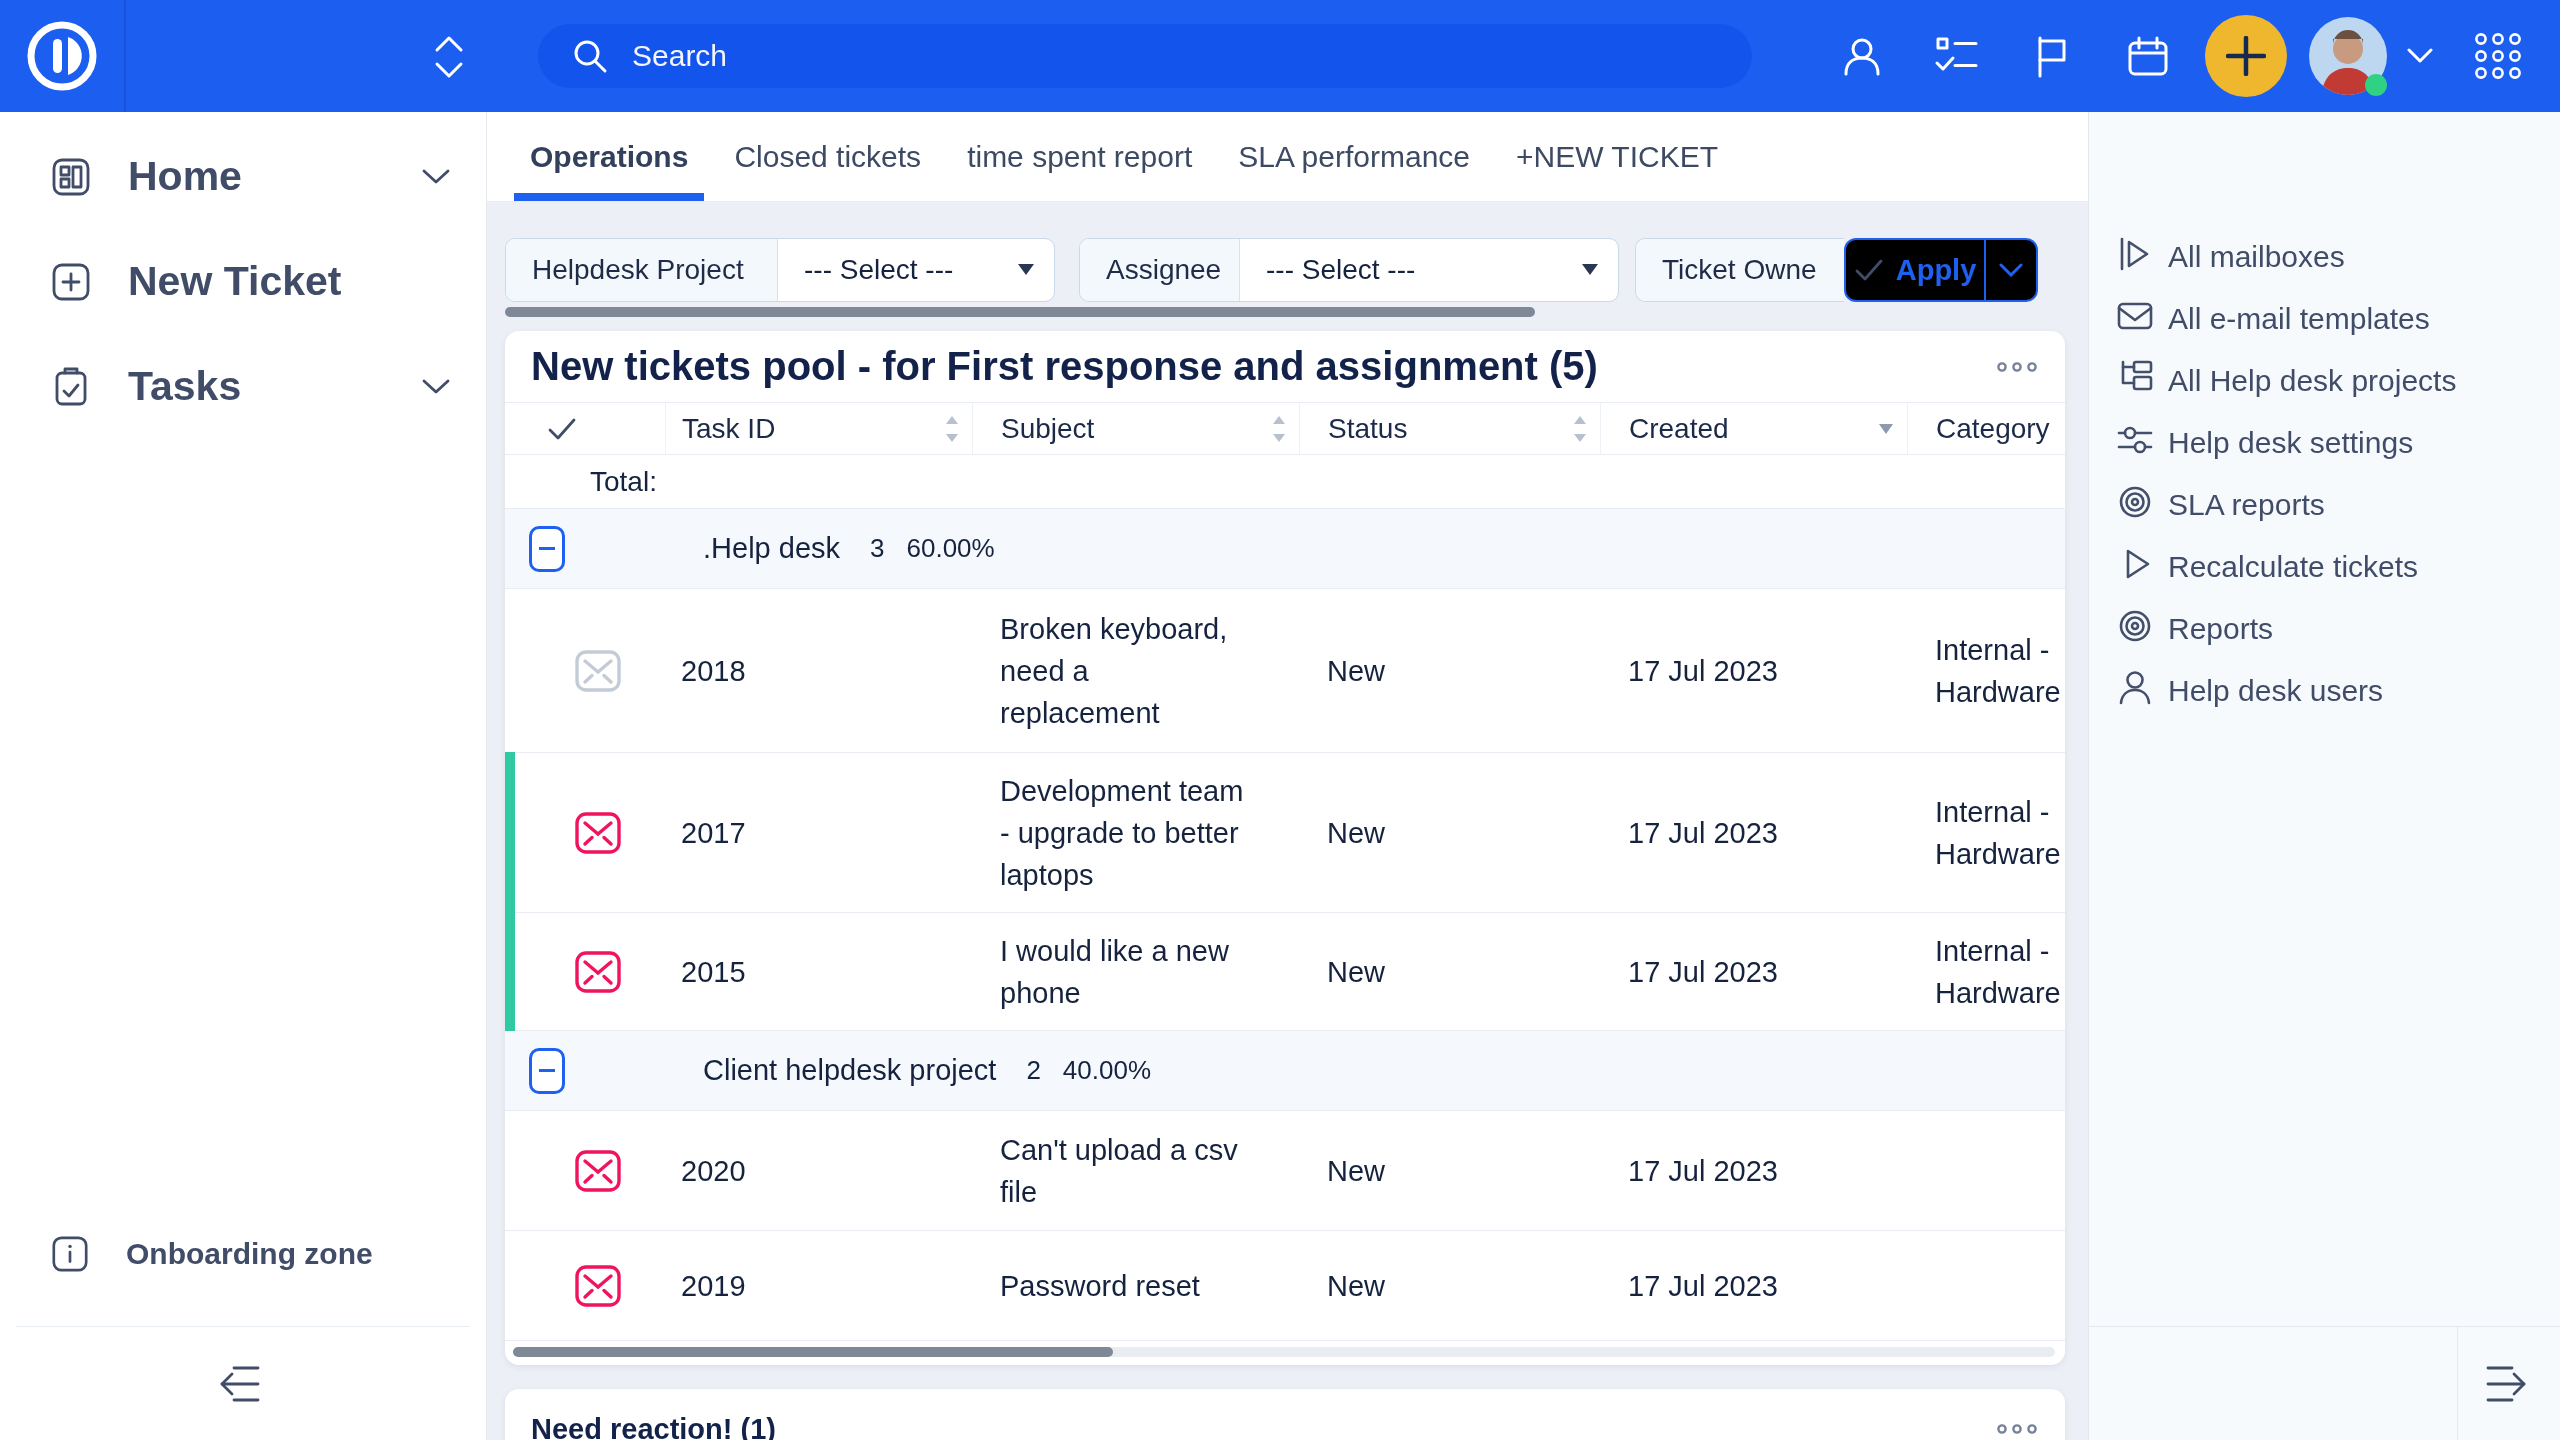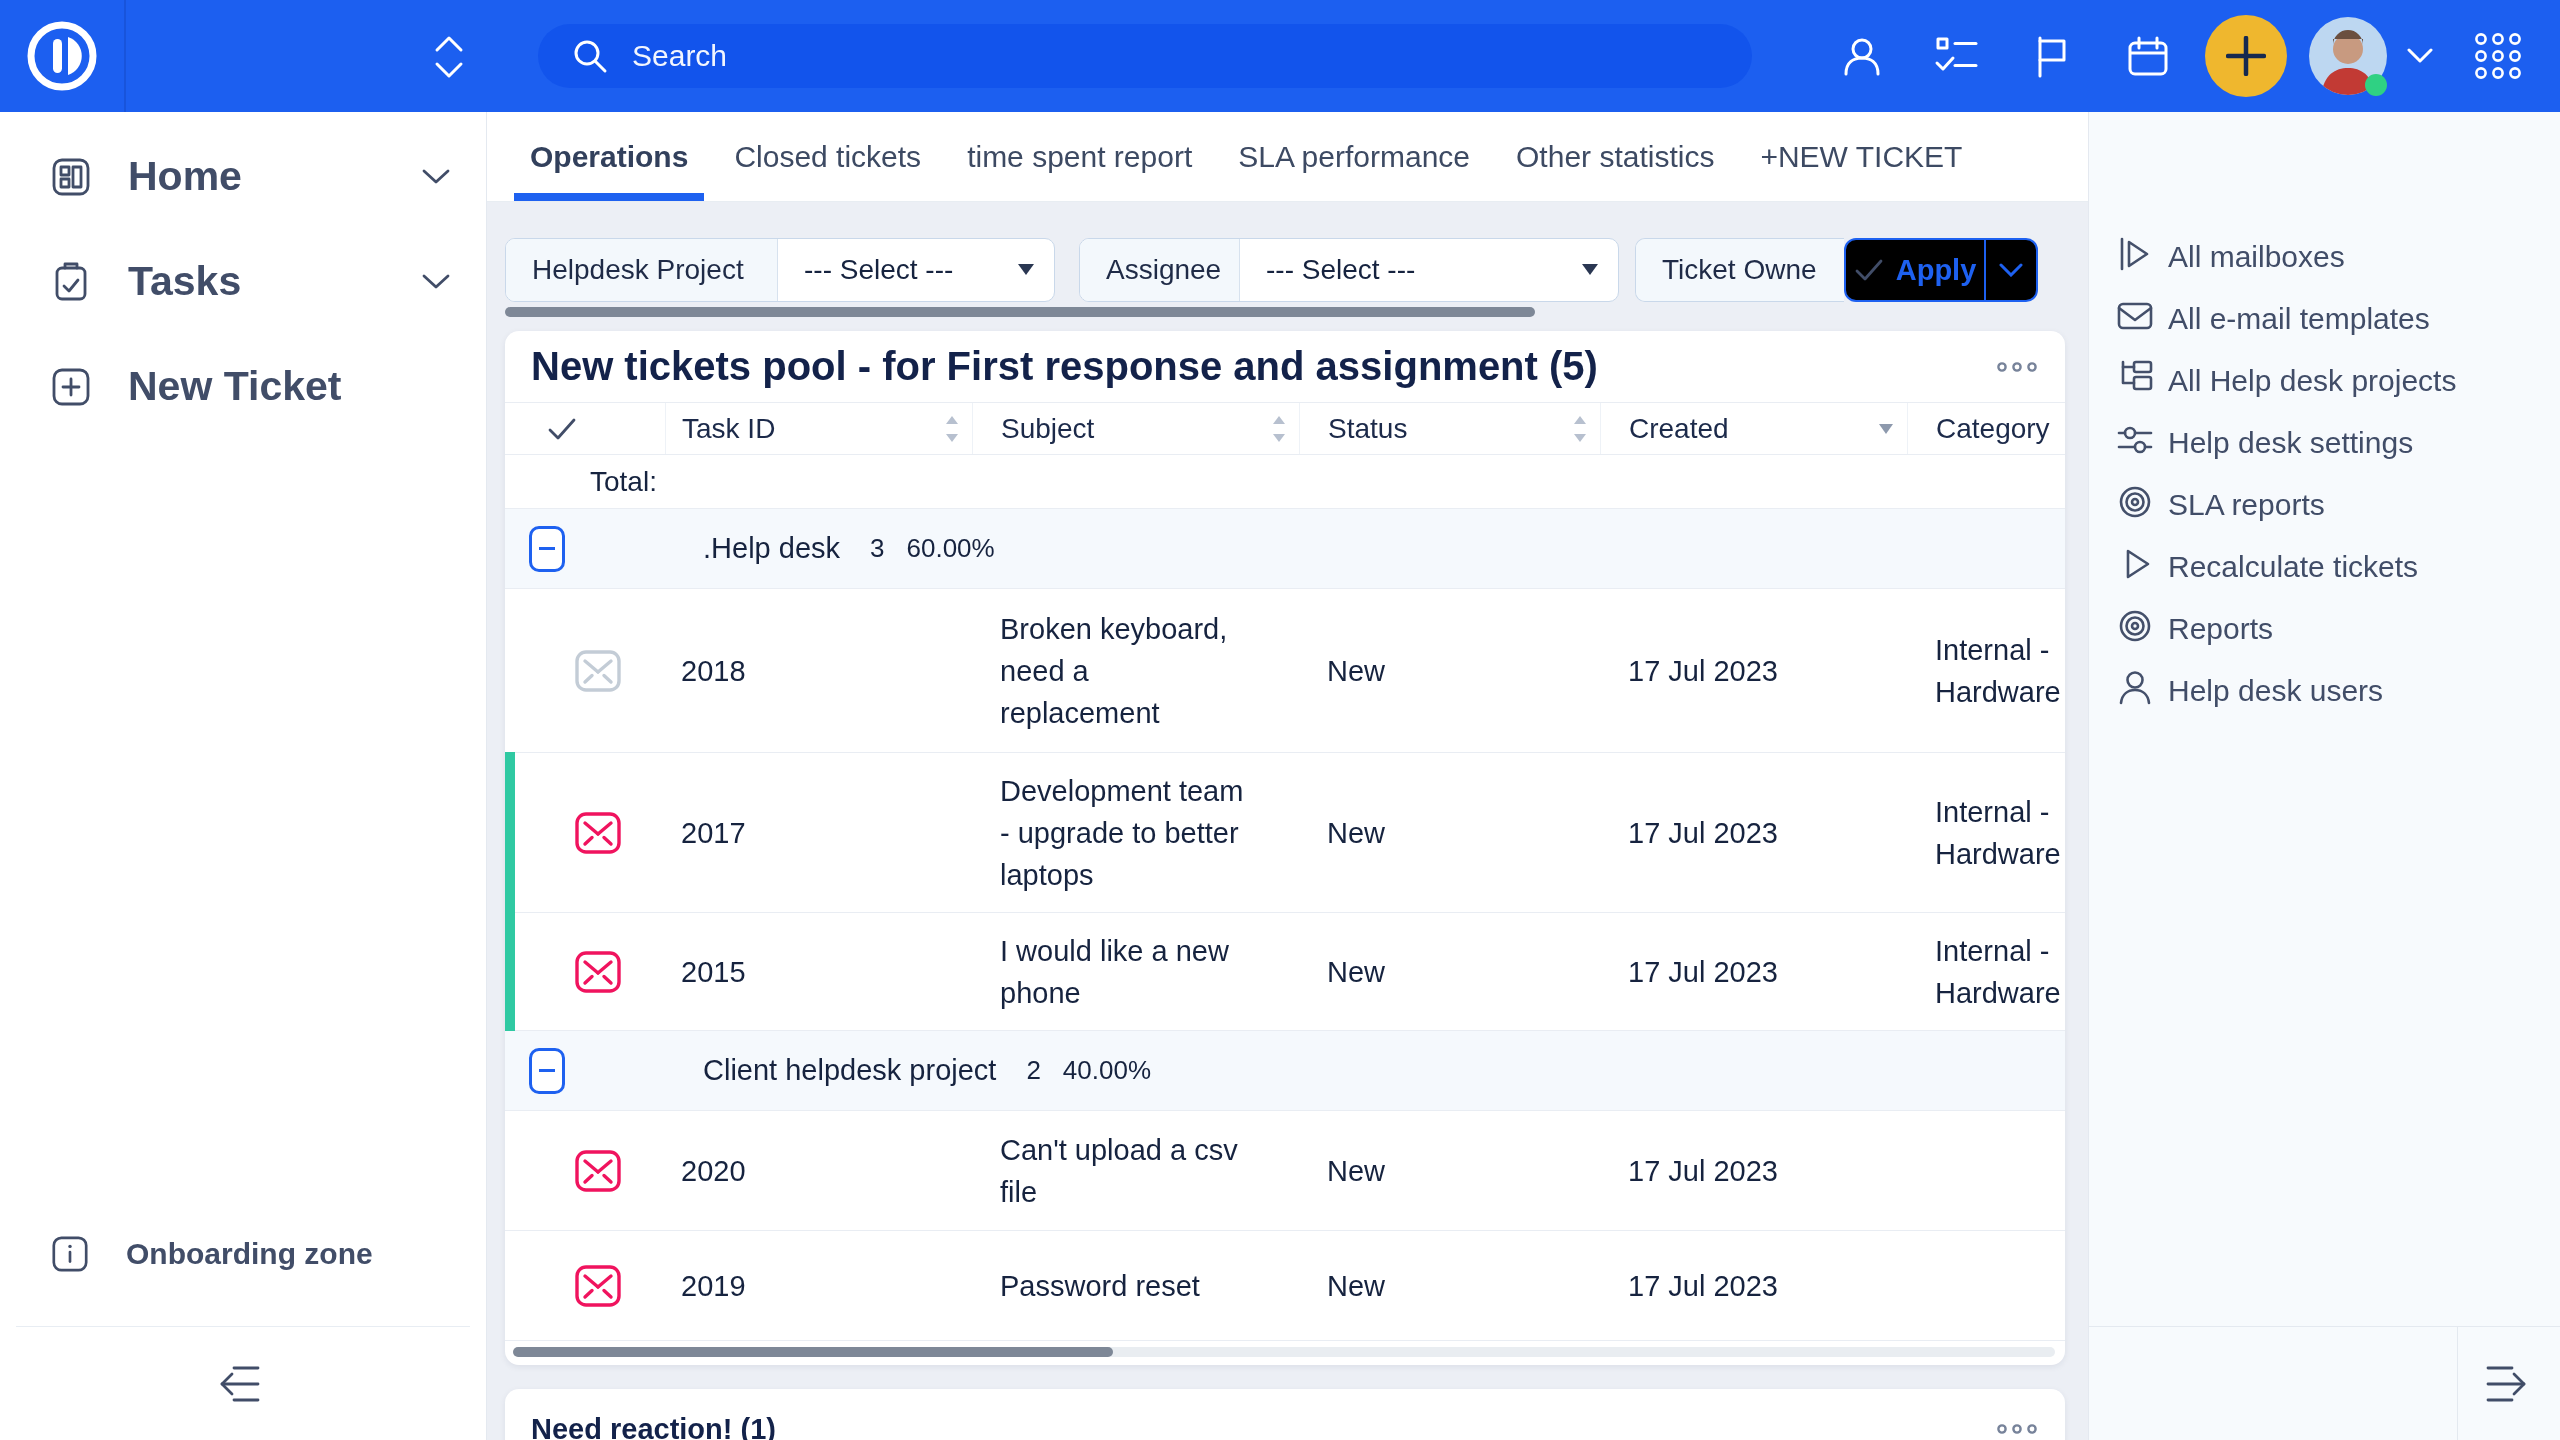--- a/index.html
+++ b/index.html
@@ -209,42 +209,42 @@
       <span class="lbl">Home</span>
       <span>
         <svg class="svgs" width="28" height="16" viewBox="0 0 28 16">
             <path d="M2 2 L14 13 L26 2"></path>
           </svg>
       </span>
     </div>
     <div class="lsb-item">
       <span>
         <svg class="svgs" width="42" height="42" viewBox="0 0 42 42">
+          <rect x="4" y="4" width="34" height="34" rx="8"></rect>
+          <path d="M21 13 L21 29"></path>
+            <path d="M13 21 L29 21"></path>
+        </svg>
+      </span>
+      <span class="lbl">New Ticket</span>
+    </div>
+    <div class="lsb-item">
+      <span>
+        <svg class="svgs" width="42" height="42" viewBox="0 0 42 42">
           <rect x="7" y="7" width="28" height="31" rx="5"></rect>
           <path d="M15 7 L15 3 L27 3 L27 7"></path>
           <path d="M14 25 L19 30 L28 19"></path>
         </svg>
       </span>
       <span class="lbl">Tasks</span>
       <span>
         <svg class="svgs" width="28" height="16" viewBox="0 0 28 16">
             <path d="M2 2 L14 13 L26 2"></path>
           </svg>
       </span>
     </div>
-    <div class="lsb-item">
-      <span>
-        <svg class="svgs" width="42" height="42" viewBox="0 0 42 42">
-          <rect x="4" y="4" width="34" height="34" rx="8"></rect>
-          <path d="M21 13 L21 29"></path>
-            <path d="M13 21 L29 21"></path>
-        </svg>
-      </span>
-      <span class="lbl">New Ticket</span>
-    </div>
   </div>
   <div class="onboarding">
     <span>
       <svg class="svgs" width="40" height="40" viewBox="0 0 42 42">
         <rect x="4" y="4" width="34" height="34" rx="8"></rect>
         <circle cx="21" cy="13" r="1.8" fill="#414d68" stroke="none"></circle>
         <path d="M21 19 L21 29"></path>
       </svg>
     </span>
     <span class="lbl">Onboarding zone</span>
@@ -259,21 +259,20 @@
     </svg>
   </div>
 </div>
 
 <div class="main">
   <div class="tabsbar">
     <div class="tab active">Operations</div>
     <div class="tab">Closed tickets</div>
     <div class="tab">time spent report</div>
     <div class="tab">SLA performance</div>
-    <div class="tab">Other statistics</div>
     <div class="tab">+NEW TICKET</div>
   </div>
 
   <div class="content">
 
     <div class="filters">
       <div class="pill" style="margin-right:24px">
         <div class="plabel" style="width:272px">Helpdesk Project</div>
         <div class="pvalue" style="width:276px">
           <span>--- Select ---</span>

